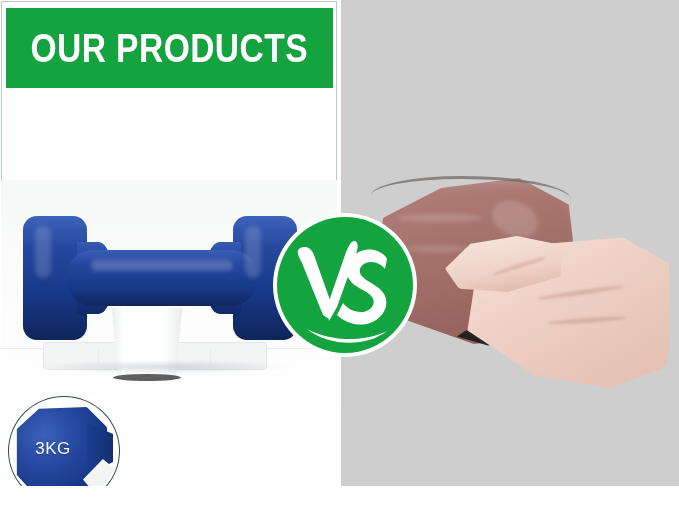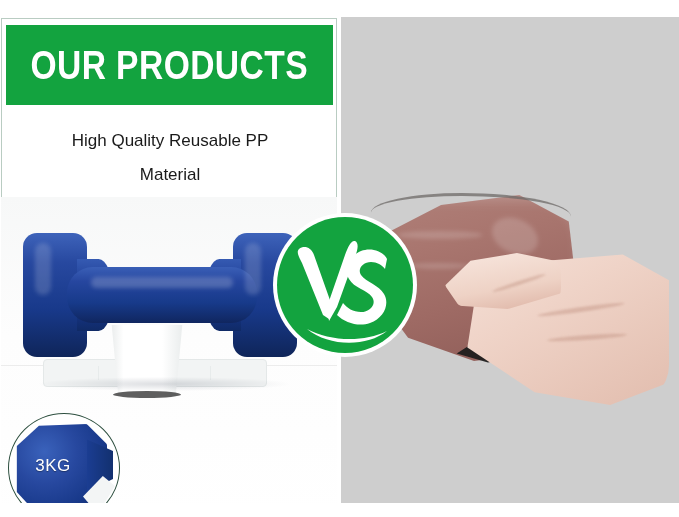--- a/index.html
+++ b/index.html
@@ -18,21 +18,20 @@
     overflow: hidden;
     background: #ffffff;
   }
 
   
   .panel {
     position: absolute;
     top: 0;
     height: 486px;
     overflow: hidden;
-    margin-top: 17px;
   }
   .panel-left  { left: 0;    width: 341px; background: #ffffff; }
   .panel-right { left: 341px; width: 338px; background: #cecece; }
 
   .panel-left-frame {
     position: absolute;
     left: 1px; top: 1px;
     width: 336px; height: 512px;
     border: 1px solid #b9ccc2;
     box-sizing: border-box;
@@ -310,24 +309,20 @@
         <div class="db-bar-hl"></div>
         <div class="db-head-hl db-head-hl-left"></div>
         <div class="db-head-hl db-head-hl-right"></div>
       </div>
     </div>
 
     <div class="header-bar header-bar-left">
       <span class="header-title">OUR PRODUCTS</span>
     </div>
 
-    <div class="subtitle subtitle-left">
-      <div>High Quality Reusable PP</div>
-      <div>Material</div>
-    </div>
 
     <div class="inset-badge">
       <div class="inset-weight"></div>
       <div class="inset-weight-edge"></div>
       <div class="inset-weight-white"></div>
       <div class="inset-label">3KG</div>
     </div>
   </div>
 
   <div class="panel panel-right">

